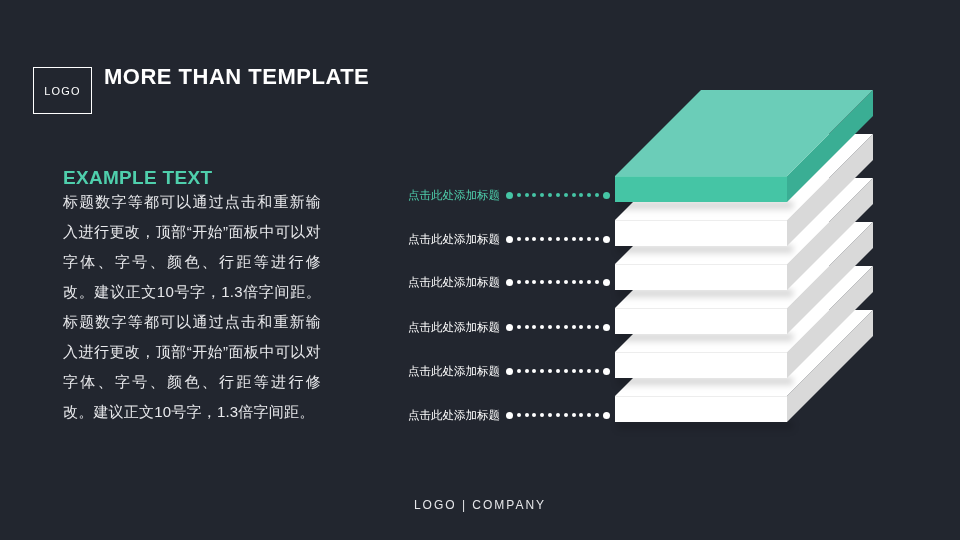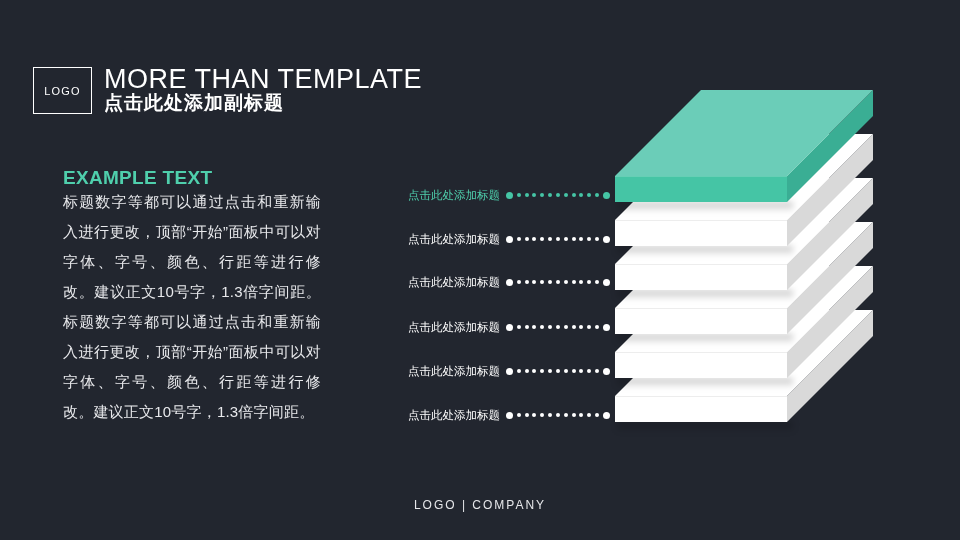--- a/index.html
+++ b/index.html
@@ -18,21 +18,21 @@
   .logo-box{
     position:absolute;left:33px;top:21px;width:59px;height:47px;
     border:1px solid #ffffff;box-sizing:border-box;
     display:flex;align-items:center;justify-content:center;
   }
   .logo-box-text{
     color:#ffffff;font-size:11px;letter-spacing:1.2px;font-weight:400;
   }
   .title-main{
     position:absolute;left:104px;top:20px;
-    color:#ffffff;font-size:27px;font-weight:normal;letter-spacing:0.5px;
+    color:#ffffff;font-size:22px;font-weight:bold;letter-spacing:0.5px;
     line-height:1;white-space:nowrap;
   }
   .title-sub{
     position:absolute;left:104px;top:47px;
     color:#ffffff;font-size:19px;font-weight:bold;letter-spacing:1px;
     line-height:1;white-space:nowrap;
   }
 
   
   .left-panel{position:absolute;left:63px;top:168px;width:258px;}
@@ -116,21 +116,20 @@
 </head>
 <body>
 
 <div class="slide">
 
   <div class="header">
     <div class="logo-box">
       <span class="logo-box-text">LOGO</span>
     </div>
     <div class="title-main">MORE THAN TEMPLATE</div>
-    <div class="title-sub">点击此处添加副标题</div>
   </div>
 
   <div class="left-panel">
     <div class="example-heading">EXAMPLE TEXT</div>
     <p class="body-copy">标题数字等都可以通过点击和重新输入进行更改，顶部“开始”面板中可以对字体、字号、颜色、行距等进行修改。建议正文10号字，1.3倍字间距。标题数字等都可以通过点击和重新输入进行更改，顶部“开始”面板中可以对字体、字号、颜色、行距等进行修改。建议正文10号字，1.3倍字间距。</p>
   </div>
 
   <div class="stack" id="stack-root">
       <div class="slab" style="left: 615px; top: 396px; z-index: 100;">
         <div class="shadow"></div>

